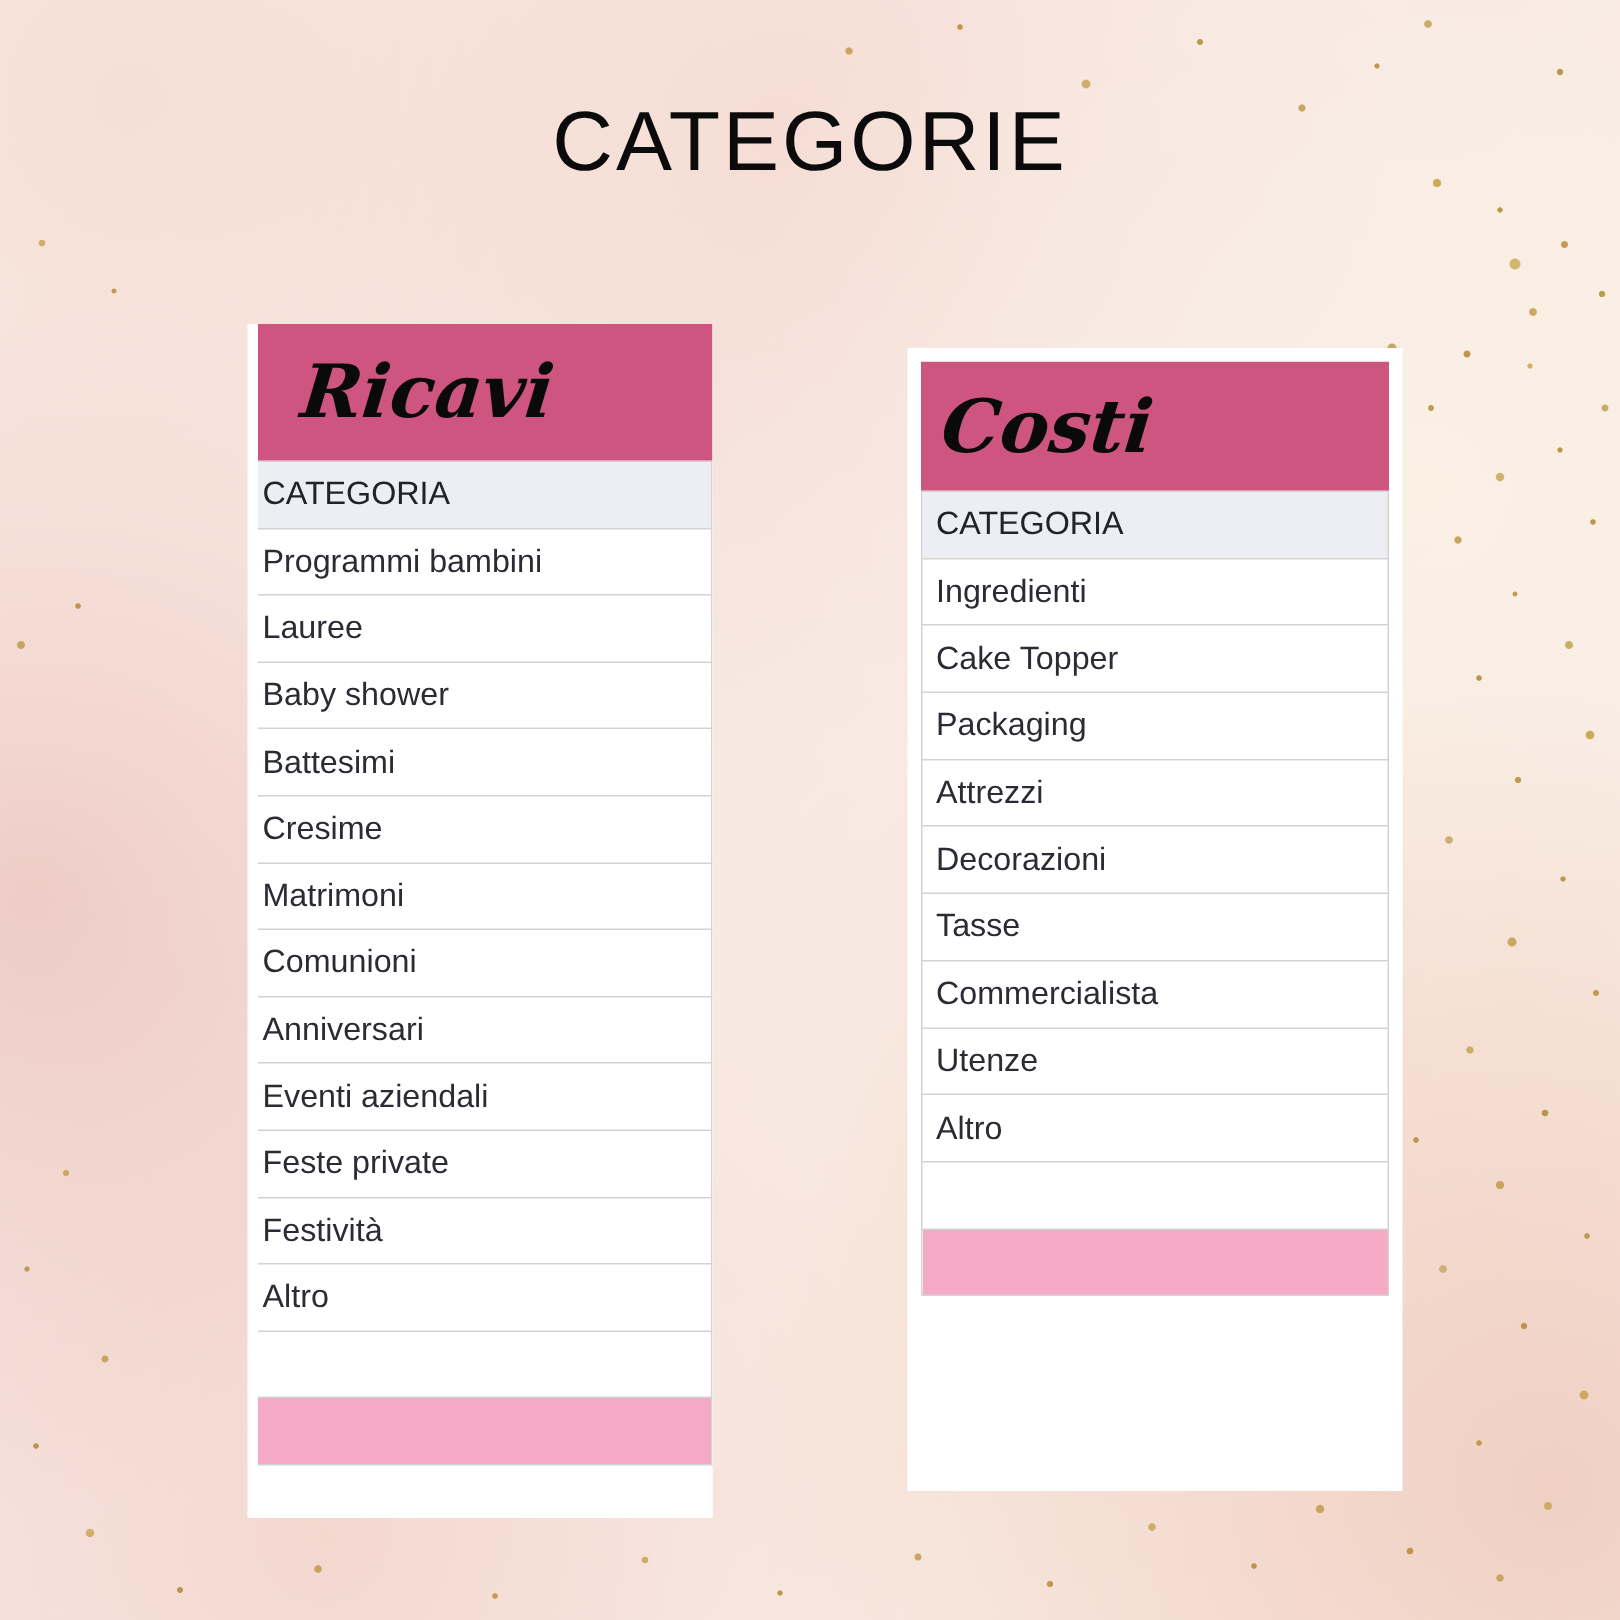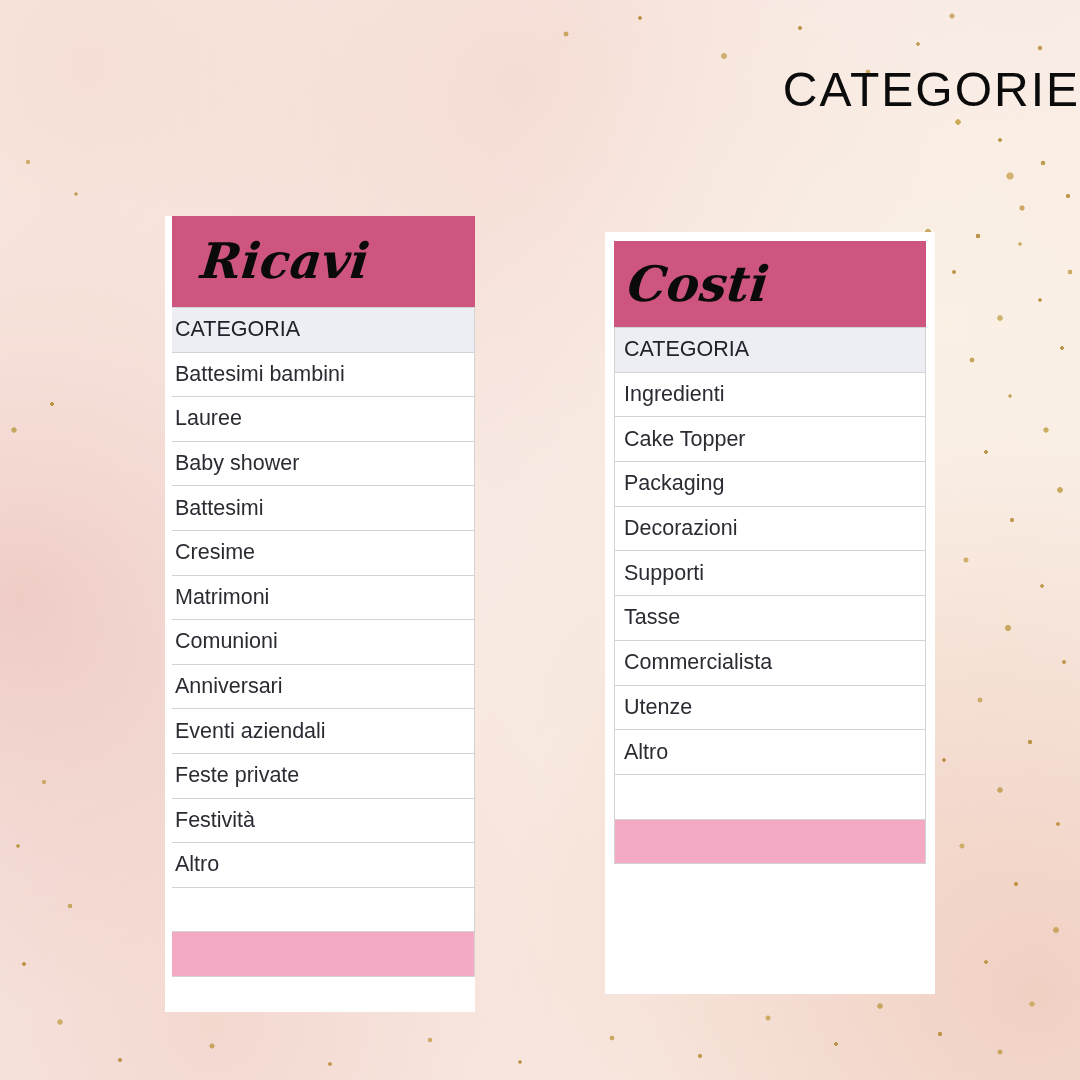--- a/index.html
+++ b/index.html
@@ -104,23 +104,23 @@
       radial-gradient(circle at 944px 760px, #b98f3f 0 1.6px, transparent 2.1px);
     opacity: 0.9;
   }
 
   
   #title {
     position: absolute;
     top: 66px;
     left: 0;
     width: 1080px;
-    text-align: right;
+    text-align: center;
     font-family: "Liberation Sans", sans-serif;
-    font-size: 48px;
+    font-size: 56px;
     font-weight: 300;
     letter-spacing: 2px;
     color: #0b0b0b;
     z-index: 3;
     line-height: 1;
   }
 
   
   .card {
     position: absolute;
@@ -214,21 +214,21 @@
   <div class="sheet">
     <div class="banner">
       <span class="banner-text">Ricavi</span>
     </div>
     <table class="grid">
       <tbody>
         <tr>
           <td class="hdr">CATEGORIA</td>
         </tr>
         <tr>
-            <td>Battesimi bambini</td>
+            <td>Programmi bambini</td>
           </tr>
         <tr>
             <td>Lauree</td>
           </tr>
         <tr>
             <td>Baby shower</td>
           </tr>
         <tr>
             <td>Battesimi</td>
           </tr>
@@ -280,24 +280,24 @@
         <tr>
             <td>Ingredienti</td>
           </tr>
         <tr>
             <td>Cake Topper</td>
           </tr>
         <tr>
             <td>Packaging</td>
           </tr>
         <tr>
+            <td>Attrezzi</td>
+          </tr>
+        <tr>
             <td>Decorazioni</td>
-          </tr>
-        <tr>
-            <td>Supporti</td>
           </tr>
         <tr>
             <td>Tasse</td>
           </tr>
         <tr>
             <td>Commercialista</td>
           </tr>
         <tr>
             <td>Utenze</td>
           </tr>

